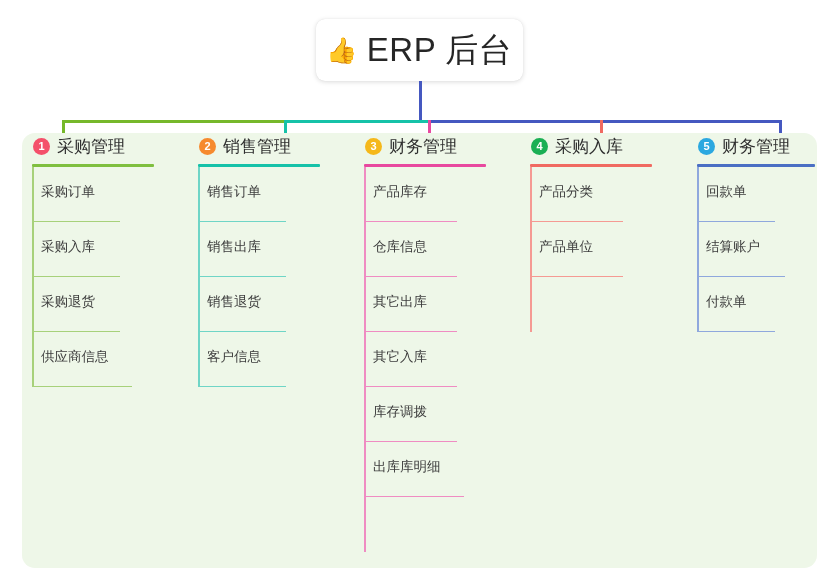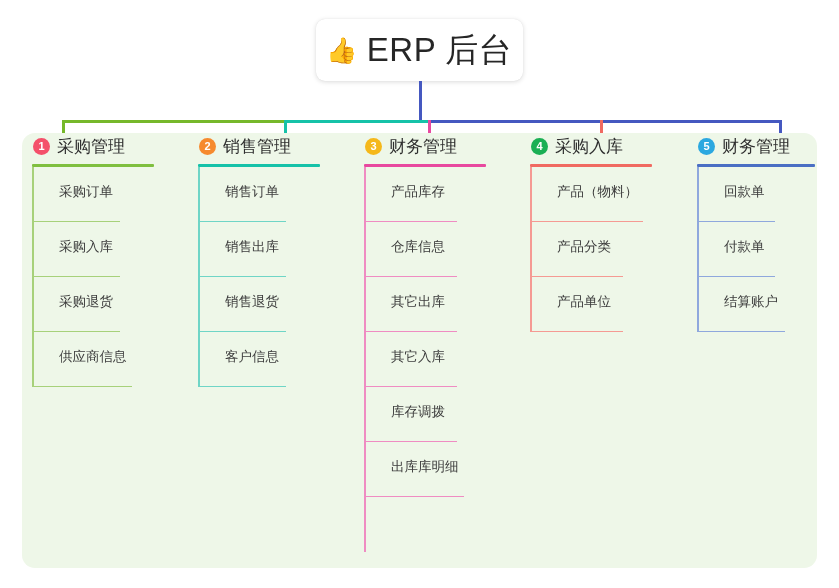--- a/index.html
+++ b/index.html
@@ -107,21 +107,21 @@
     top: 0;
     width: 2px;
   }
   .item {
     position: relative;
     height: 55px;
     box-sizing: border-box;
   }
   .item-label {
     position: absolute;
-    left: 37px;
+    left: 19px;
     top: 16px;
     font-size: 13.5px;
     color: #3c3c3c;
     white-space: nowrap;
   }
   .item-rule {
     position: absolute;
     left: 10px;
     bottom: 0;
     height: 1.5px;
@@ -238,24 +238,20 @@
     </div>
     <div class="column" style="left: 520px;">
       <div class="col-header">
         <span class="badge" style="background: rgb(26, 175, 84);">4</span>
         <span class="col-title">采购入库</span>
       </div>
       <div class="col-rule" style="width: 122px; background: rgb(240, 106, 97); margin-left: 10px;"></div>
       <div class="items">
         <div class="spine" style="background: rgb(245, 154, 147); height: 165px;"></div>
         <div class="item">
-          <span class="item-label">产品（物料）</span>
-          <div class="item-rule" style="width: 113px; background: rgb(245, 154, 147);"></div>
-        </div>
-        <div class="item">
           <span class="item-label">产品分类</span>
           <div class="item-rule" style="width: 93px; background: rgb(245, 154, 147);"></div>
         </div>
         <div class="item">
           <span class="item-label">产品单位</span>
           <div class="item-rule" style="width: 93px; background: rgb(245, 154, 147);"></div>
         </div>
       </div>
     </div>
     <div class="column" style="left: 687px;">
@@ -264,22 +260,22 @@
         <span class="col-title">财务管理</span>
       </div>
       <div class="col-rule" style="width: 118px; background: rgb(74, 111, 196); margin-left: 10px;"></div>
       <div class="items">
         <div class="spine" style="background: rgb(143, 168, 221); height: 165px;"></div>
         <div class="item">
           <span class="item-label">回款单</span>
           <div class="item-rule" style="width: 78px; background: rgb(143, 168, 221);"></div>
         </div>
         <div class="item">
+          <span class="item-label">结算账户</span>
+          <div class="item-rule" style="width: 88px; background: rgb(143, 168, 221);"></div>
+        </div>
+        <div class="item">
           <span class="item-label">付款单</span>
           <div class="item-rule" style="width: 78px; background: rgb(143, 168, 221);"></div>
         </div>
-        <div class="item">
-          <span class="item-label">结算账户</span>
-          <div class="item-rule" style="width: 88px; background: rgb(143, 168, 221);"></div>
-        </div>
       </div>
     </div>
   </div>
 
 </body></html>

